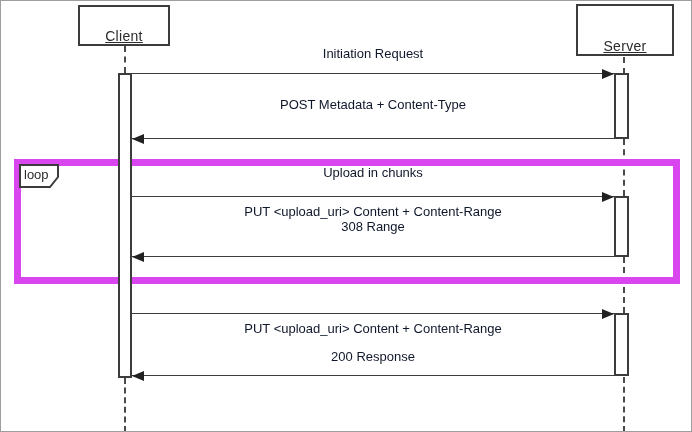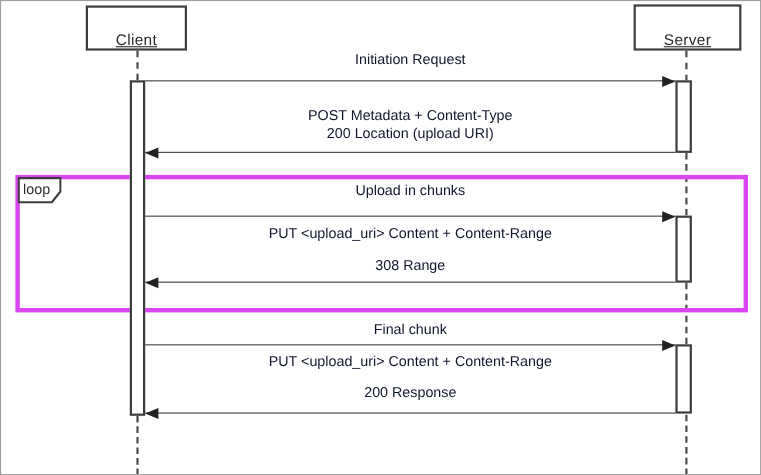--- a/index.html
+++ b/index.html
@@ -42,21 +42,21 @@
   .activation {
     position: absolute;
     box-sizing: border-box;
     border: 2px solid #3c3c3c;
     background: #ffffff;
     z-index: 3;
   }
   .loop-box {
     position: absolute;
     box-sizing: border-box;
-    border: 4px solid #d946ef;
+    border: 7px solid #d946ef;
     background: transparent;
     z-index: 2;
   }
   .loop-label {
     position: absolute;
     left: -2px;
     top: -2px;
     width: 40px;
     height: 24px;
   }
@@ -105,21 +105,21 @@
   }
 </style>
 </head>
 <body>
 
 <div class="screen">
 
   <div class="actor-box" style="left:77px; top:4px; width:92px; height:41px;">
     <span class="actor-label">Client</span>
   </div>
-  <div class="actor-box" style="left:575px; top:3px; width:98px; height:42px;">
+  <div class="actor-box" style="left:575px; top:3px; width:98px; height:52px;">
     <span class="actor-label">Server</span>
   </div>
 
   <div class="lifeline" style="left:123px; top:45px; height:27px;"></div>
   <div class="lifeline" style="left:123px; top:377px; height:54px;"></div>
   <div class="lifeline" style="left:622px; top:45px; height:28px;"></div>
   <div class="lifeline" style="left:622px; top:138px; height:57px;"></div>
   <div class="lifeline" style="left:622px; top:256px; height:56px;"></div>
   <div class="lifeline" style="left:622px; top:376px; height:55px;"></div>
 
@@ -134,33 +134,31 @@
 
   <div class="activation" style="left:117px; top:72px; width:14px; height:305px;"></div>
   <div class="activation" style="left:613px; top:72px; width:15px; height:66px;"></div>
   <div class="activation" style="left:613px; top:195px; width:15px; height:61px;"></div>
   <div class="activation" style="left:613px; top:312px; width:15px; height:63px;"></div>
 
   <div class="msg-title" style="top:45px;">Initiation Request</div>
   <div class="msg-line" style="left:131px; top:72px; width:482px;"></div>
   <div class="arrow-right" style="left:601px; top:68px;"></div>
   <div class="msg-label" style="top:96px;">POST Metadata + Content-Type</div>
-  <div class="msg-label" style="top:112px;">200 Location (upload URI)</div>
   <div class="msg-line" style="left:131px; top:137px; width:482px;"></div>
   <div class="arrow-left" style="left:131px; top:133px;"></div>
 
   <div class="msg-title" style="top:164px;text-align:center;">Upload in chunks</div>
   <div class="msg-line" style="left:131px; top:195px; width:482px;"></div>
   <div class="arrow-right" style="left:601px; top:191px;"></div>
   <div class="msg-label" style="top:203px;">PUT &lt;upload_uri&gt; Content + Content-Range</div>
-  <div class="msg-label" style="top:232px;text-align:center;">308 Range</div>
+  <div class="msg-label" style="top:218px;text-align:center;">308 Range</div>
   <div class="msg-line" style="left:131px; top:255px; width:482px;"></div>
   <div class="arrow-left" style="left:131px; top:251px;"></div>
 
-  <div class="msg-title" style="top:291px;">Final chunk</div>
   <div class="msg-line" style="left:131px; top:312px; width:482px;"></div>
   <div class="arrow-right" style="left:601px; top:308px;"></div>
   <div class="msg-label" style="top:320px;">PUT &lt;upload_uri&gt; Content + Content-Range</div>
   <div class="msg-label" style="top:348px;">200 Response</div>
   <div class="msg-line" style="left:131px; top:374px; width:482px;"></div>
   <div class="arrow-left" style="left:131px; top:370px;"></div>
 
 </div>
 
 </body></html>

